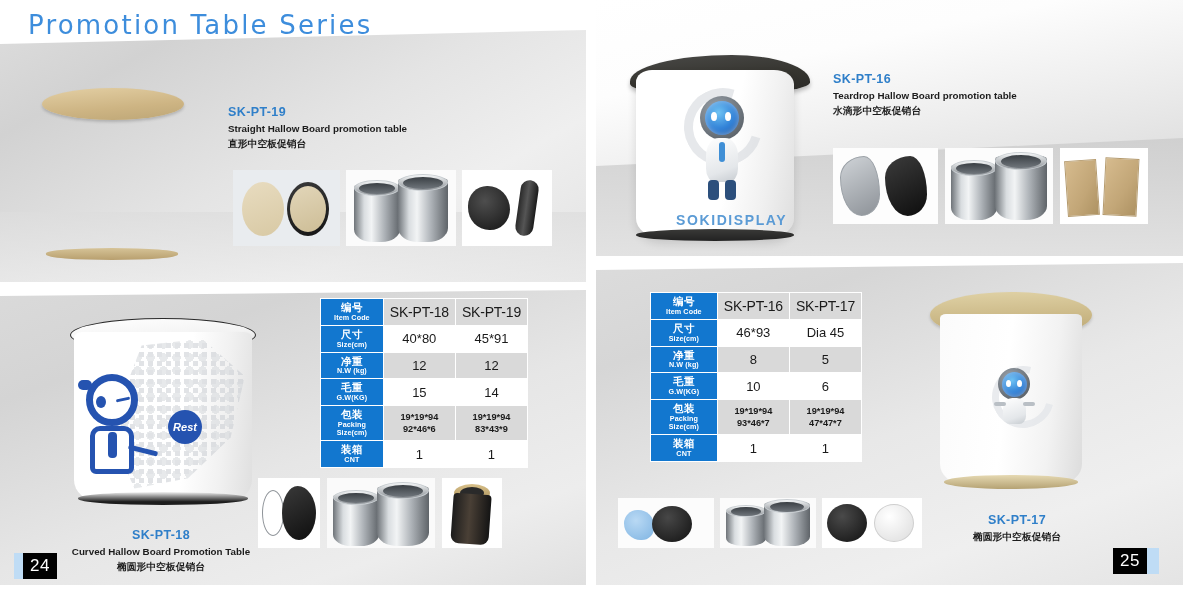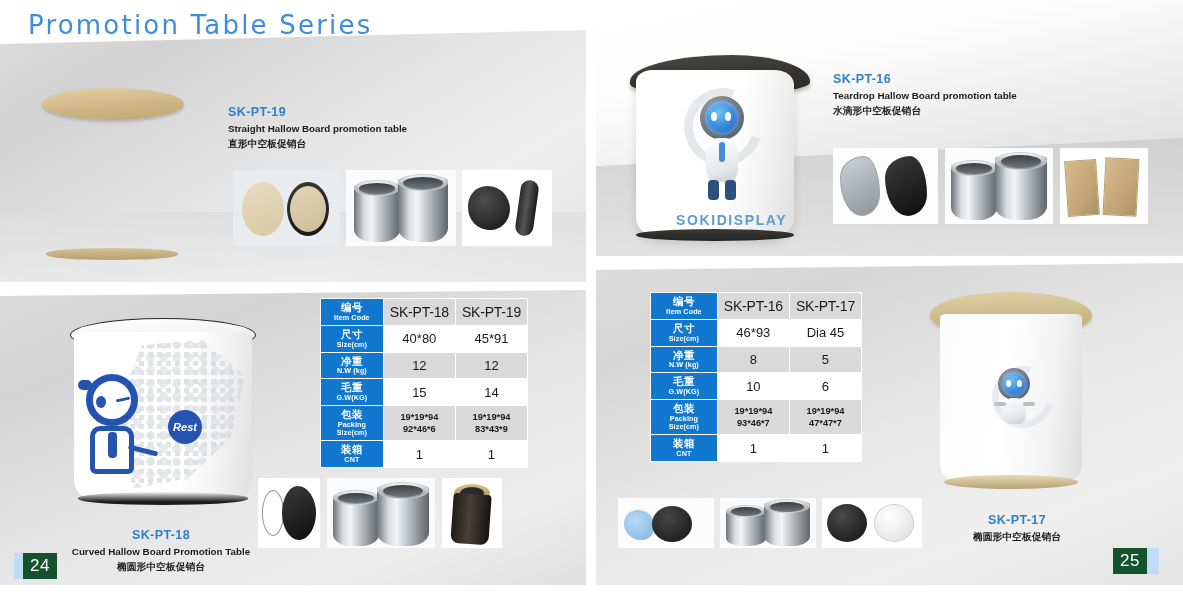--- a/index.html
+++ b/index.html
@@ -81,21 +81,21 @@
   .spec .lbl .en { font-size: 7.2px; font-weight: bold; display: block; letter-spacing:.1px; }
   .spec .val { font-size: 13px; color: #1a1a1a; background: #ffffff; padding: 4px 6px; white-space: nowrap; }
   .spec .val.alt { background: #d9d9d9; }
   .spec .val.small { font-size: 9.2px; font-weight: bold; line-height: 1.32; }
   .spec .val.hdr { font-size: 14px; font-weight: 500; letter-spacing: -.2px; }
 
   
   .pageno { position: absolute; z-index: 40; display: flex; align-items: stretch; height: 26px; }
   .pageno .bar-l { width: 9px; background: #bfdcf5; }
   .pageno .num {
-    background: #14532d; color: #fff; font-size: 17px; padding: 0 7px;
+    background: #000000; color: #fff; font-size: 17px; padding: 0 7px;
     display:flex; align-items:center; justify-content:center; letter-spacing:.5px;
   }
   .pageno .bar-r { width: 12px; background: #bfdcf5; }
 
   
   .prod { position: absolute; z-index: 20; }
 
   
   .pt19-top {
     position:absolute; left:42px; top:88px; width:142px; height:32px;

